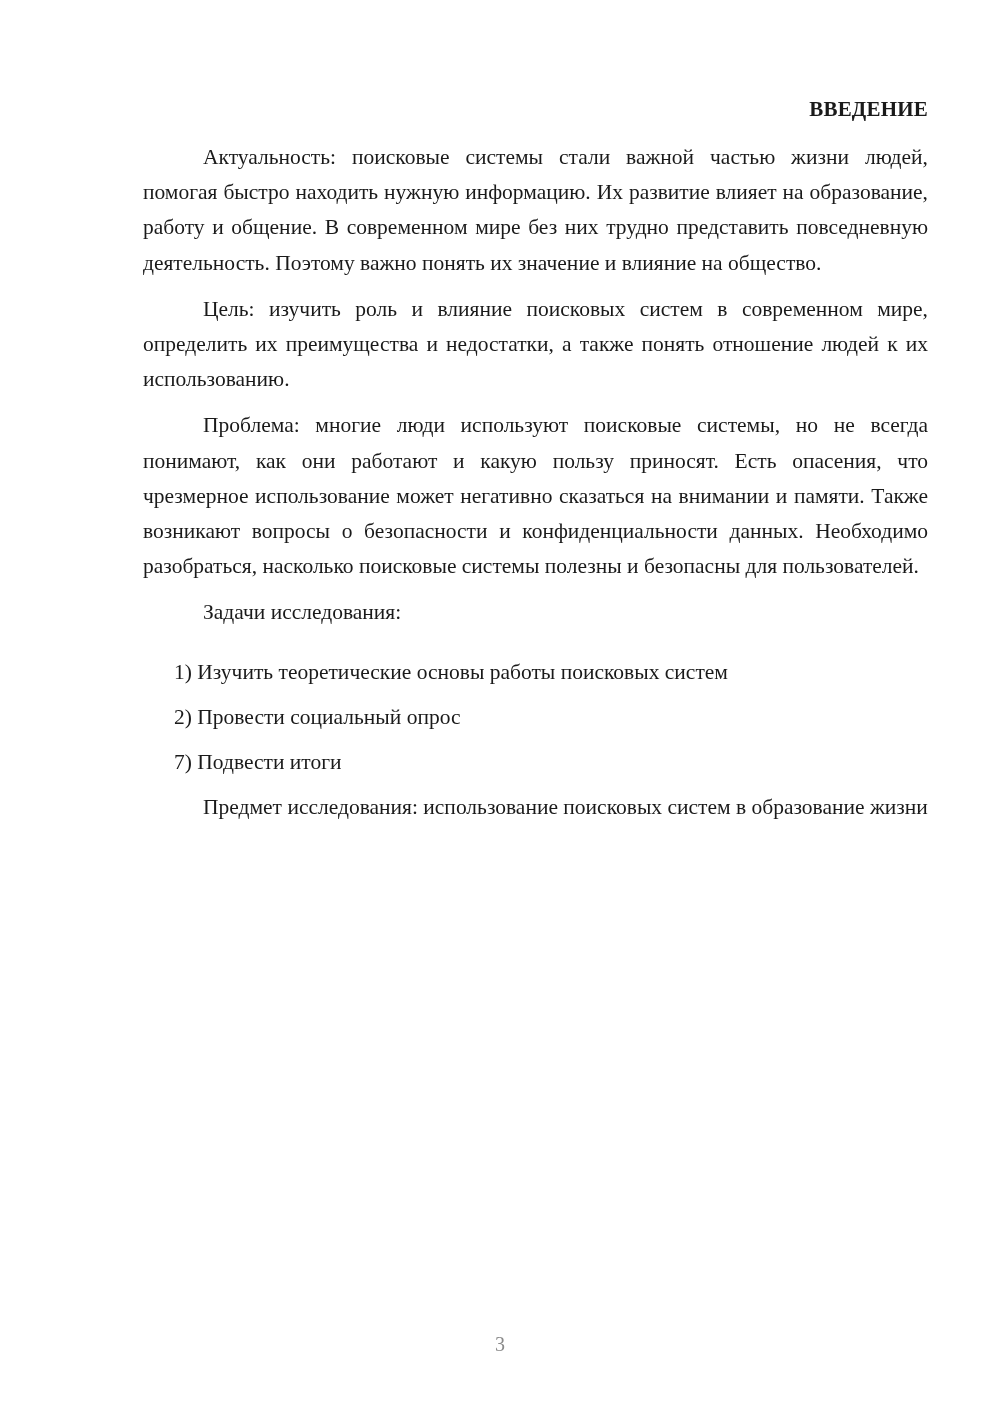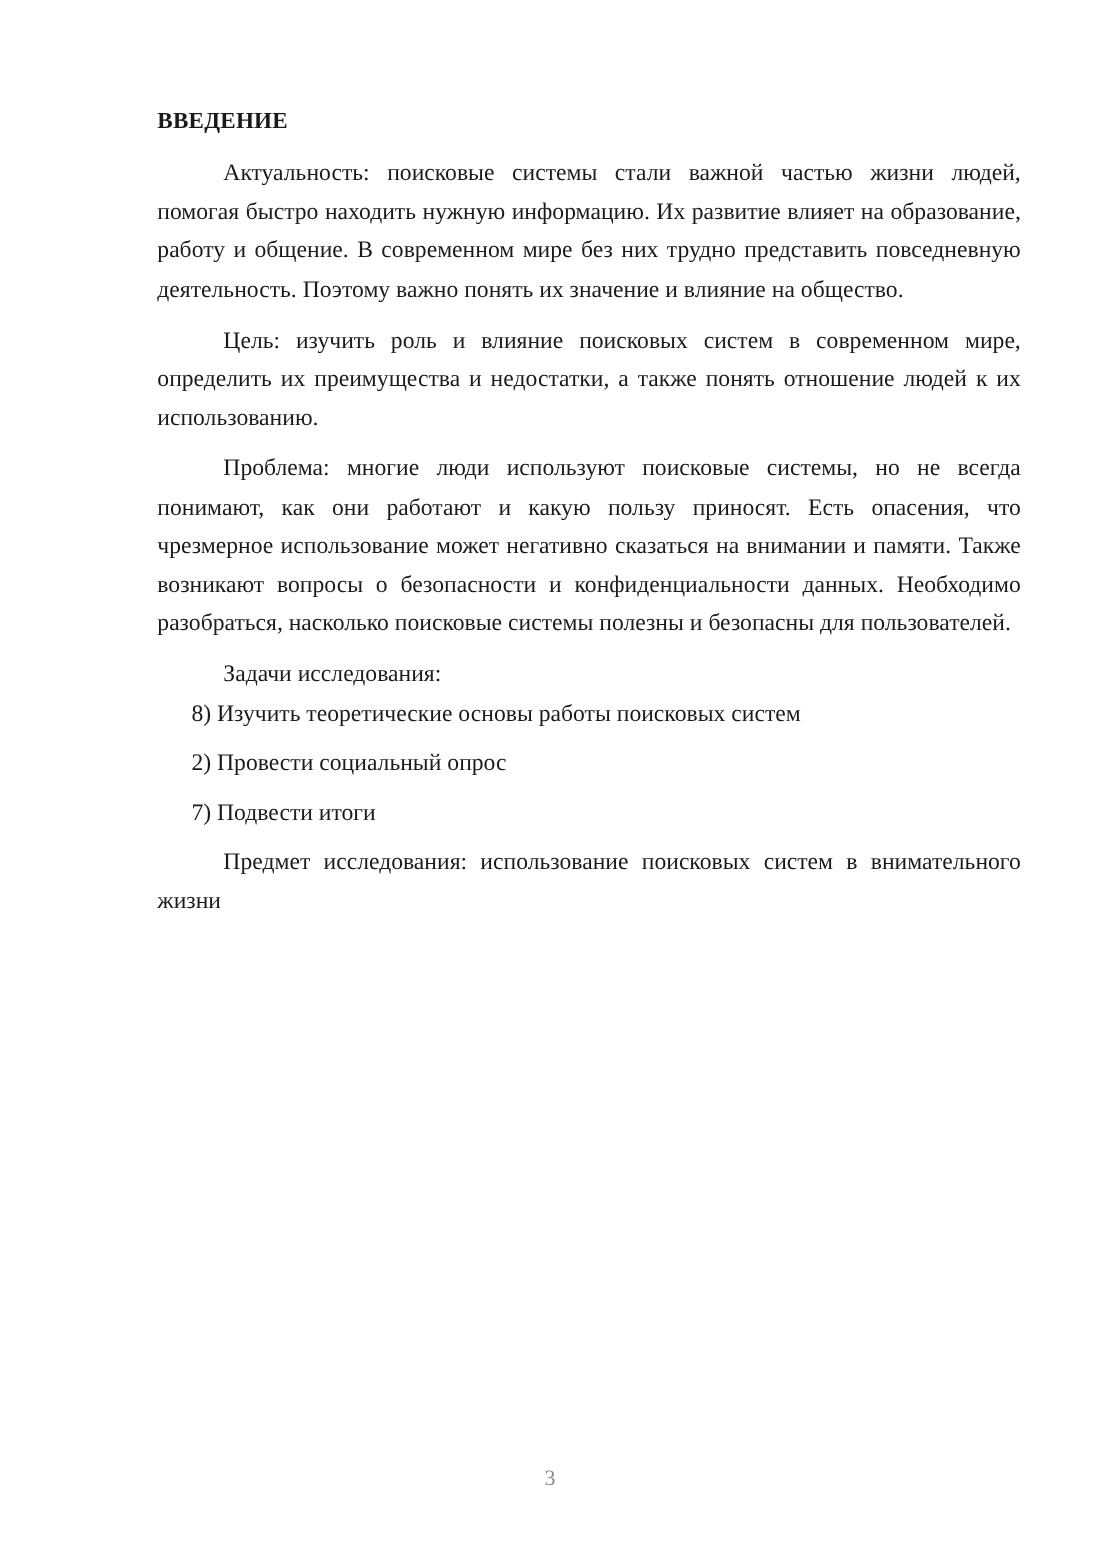--- a/index.html
+++ b/index.html
@@ -17,36 +17,36 @@
     }
     .page {
       position: absolute;
       left: 143px;
       top: 92px;
       width: 785px;
       font-size: 21.5px;
       line-height: 35.2px;
     }
     .title {
-      text-align: left;
+      text-align: right;
       font-weight: bold;
       font-size: 21px;
       line-height: 35px;
       margin: 0 0 13px 0;
       letter-spacing: 0.2px;
     }
     .para {
       text-align: justify;
       text-indent: 60px;
       margin: 0 0 11px 0;
       font-family: Liberation Serif, serif;
     }
     .heading-line {
       text-indent: 60px;
-      margin: 0 0 0 0;
+      margin: 0 0 24px 0;
     }
     .list-item {
       text-align: justify;
       text-indent: 31px;
       margin: 0 0 10px 0;
     }
     .page-number {
       position: absolute;
       left: 0;
       width: 1000px;
@@ -65,23 +65,23 @@
 
   <p class="para">Актуальность: поисковые системы стали важной частью жизни людей, помогая быстро находить нужную информацию. Их развитие влияет на образование, работу и общение. В современном мире без них трудно представить повседневную деятельность. Поэтому важно понять их значение и влияние на общество.</p>
 
   <p class="para">Цель: изучить роль и влияние поисковых систем в современном мире, определить их преимущества и недостатки, а также понять отношение людей к их использованию.</p>
 
   <p class="para">Проблема: многие люди используют поисковые системы, но не всегда понимают, как они работают и какую пользу приносят. Есть опасения, что чрезмерное использование может негативно сказаться на внимании и памяти. Также возникают вопросы о безопасности и конфиденциальности данных. Необходимо разобраться, насколько поисковые системы полезны и безопасны для пользователей.</p>
 
   <p class="heading-line">Задачи исследования:</p>
 
   <div>
-    <p class="list-item">8) Изучить теоретические основы работы поисковых систем</p>
+    <p class="list-item">1) Изучить теоретические основы работы поисковых систем</p>
     <p class="list-item">2) Провести социальный опрос</p>
     <p class="list-item">7) Подвести итоги</p>
   </div>
 
 
-  <p class="para">Предмет исследования: использование поисковых систем в внимательного жизни</p>
+  <p class="para">Предмет исследования: использование поисковых систем в образование жизни</p>
 
 </div>
 
 <div class="page-number">3</div>
 
 </body></html>

